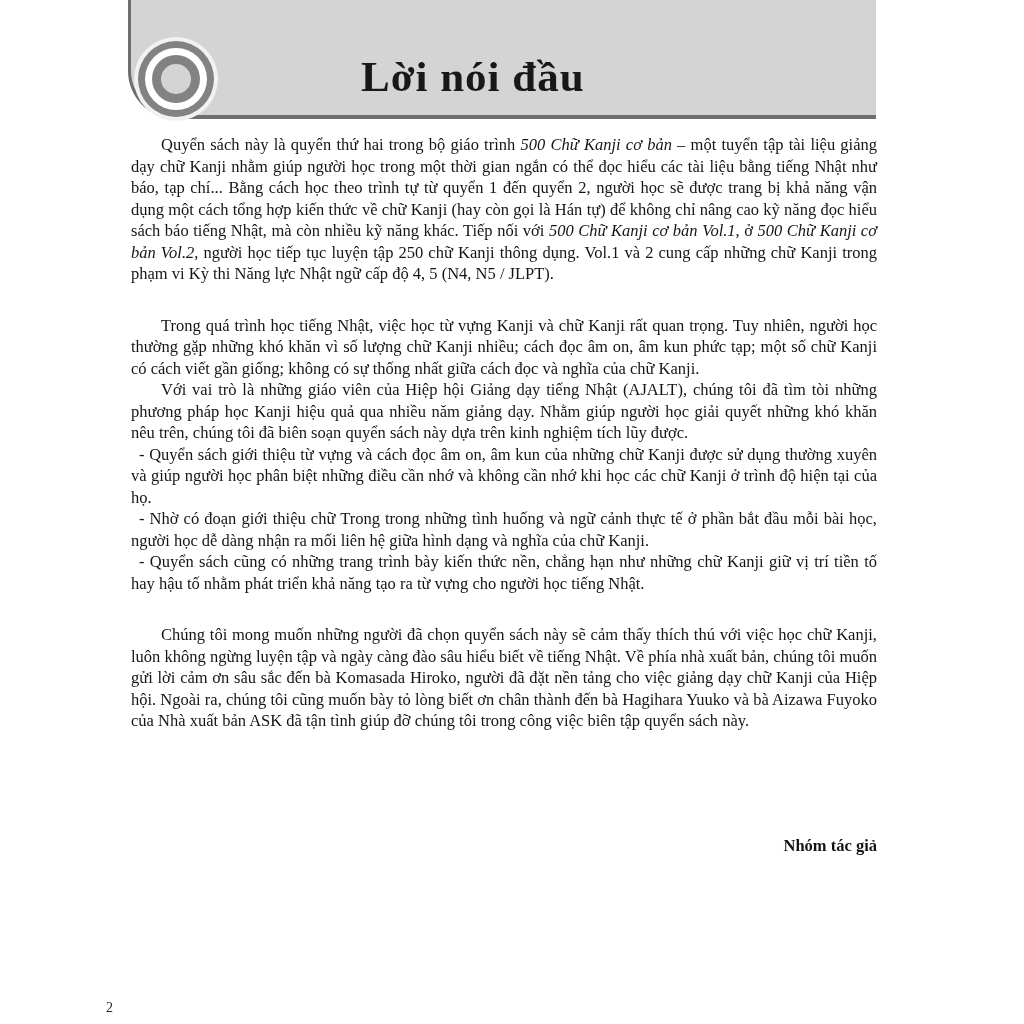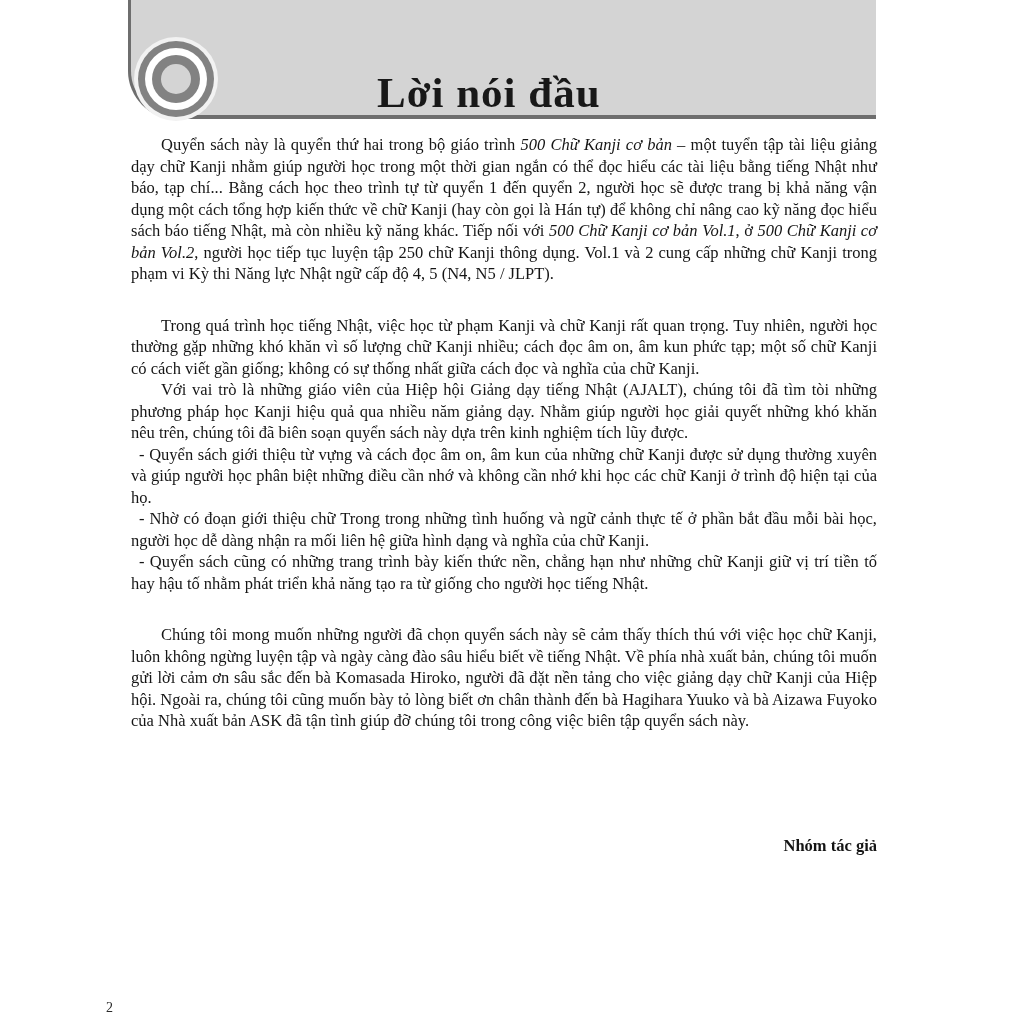--- a/index.html
+++ b/index.html
@@ -52,21 +52,21 @@
     display: grid; place-items: center;
   }
   .logo .ring-center {
     width: 30px; height: 30px; border-radius: 50%;
     background: #d4d4d4;
   }
   .title {
     position: absolute;
     left: 230px;
     top: 52px;
-    margin: 16px;
+    margin: 0;
     font-size: 43px;
     font-weight: bold;
     color: #181818;
     letter-spacing: 1px;
     white-space: nowrap;
   }
 
   
   .body-text {
     position: absolute;
@@ -112,25 +112,25 @@
   <div class="logo">
     <div class="ring-white">
       <div class="ring-gray">
         <div class="ring-center"></div>
       </div>
     </div>
   </div>
 
   <div class="body-text">
       <p class="para"><span>Quyển sách này là quyển thứ hai trong bộ giáo trình </span><span class="it">500 Chữ Kanji cơ bản</span><span> – một tuyển tập tài liệu giảng dạy chữ Kanji nhằm giúp người học trong một thời gian ngắn có thể đọc hiểu các tài liệu bằng tiếng Nhật như báo, tạp chí... Bằng cách học theo trình tự từ quyển 1 đến quyển 2, người học sẽ được trang bị khả năng vận dụng một cách tổng hợp kiến thức về chữ Kanji (hay còn gọi là Hán tự) để không chỉ nâng cao kỹ năng đọc hiểu sách báo tiếng Nhật, mà còn nhiều kỹ năng khác. Tiếp nối với </span><span class="it">500 Chữ Kanji cơ bản Vol.1</span><span>, ở </span><span class="it">500 Chữ Kanji cơ bản Vol.2</span><span>, người học tiếp tục luyện tập 250 chữ Kanji thông dụng. Vol.1 và 2 cung cấp những chữ Kanji trong phạm vi Kỳ thi Năng lực Nhật ngữ cấp độ 4, 5 (N4, N5 / JLPT).</span></p>
-      <p class="para gap"><span>Trong quá trình học tiếng Nhật, việc học từ phạm Kanji và chữ Kanji rất quan trọng. Tuy nhiên, người học thường gặp những khó khăn vì số lượng chữ Kanji nhiều; cách đọc âm on, âm kun phức tạp; một số chữ Kanji có cách viết gần giống; không có sự thống nhất giữa cách đọc và nghĩa của chữ Kanji.</span></p>
+      <p class="para gap"><span>Trong quá trình học tiếng Nhật, việc học từ vựng Kanji và chữ Kanji rất quan trọng. Tuy nhiên, người học thường gặp những khó khăn vì số lượng chữ Kanji nhiều; cách đọc âm on, âm kun phức tạp; một số chữ Kanji có cách viết gần giống; không có sự thống nhất giữa cách đọc và nghĩa của chữ Kanji.</span></p>
       <p class="para"><span>Với vai trò là những giáo viên của Hiệp hội Giảng dạy tiếng Nhật (AJALT), chúng tôi đã tìm tòi những phương pháp học Kanji hiệu quả qua nhiều năm giảng dạy. Nhằm giúp người học giải quyết những khó khăn nêu trên, chúng tôi đã biên soạn quyển sách này dựa trên kinh nghiệm tích lũy được.</span></p>
       <p class="bullet"><span>- Quyển sách giới thiệu từ vựng và cách đọc âm on, âm kun của những chữ Kanji được sử dụng thường xuyên và giúp người học phân biệt những điều cần nhớ và không cần nhớ khi học các chữ Kanji ở trình độ hiện tại của họ.</span></p>
       <p class="bullet"><span>- Nhờ có đoạn giới thiệu chữ Trong trong những tình huống và ngữ cảnh thực tế ở phần bắt đầu mỗi bài học, người học dễ dàng nhận ra mối liên hệ giữa hình dạng và nghĩa của chữ Kanji.</span></p>
-      <p class="bullet"><span>- Quyển sách cũng có những trang trình bày kiến thức nền, chẳng hạn như những chữ Kanji giữ vị trí tiền tố hay hậu tố nhằm phát triển khả năng tạo ra từ giống cho người học tiếng Nhật.</span></p>
+      <p class="bullet"><span>- Quyển sách cũng có những trang trình bày kiến thức nền, chẳng hạn như những chữ Kanji giữ vị trí tiền tố hay hậu tố nhằm phát triển khả năng tạo ra từ vựng cho người học tiếng Nhật.</span></p>
       <p class="para gap"><span>Chúng tôi mong muốn những người đã chọn quyển sách này sẽ cảm thấy thích thú với việc học chữ Kanji, luôn không ngừng luyện tập và ngày càng đào sâu hiểu biết về tiếng Nhật. Về phía nhà xuất bản, chúng tôi muốn gửi lời cảm ơn sâu sắc đến bà Komasada Hiroko, người đã đặt nền tảng cho việc giảng dạy chữ Kanji của Hiệp hội. Ngoài ra, chúng tôi cũng muốn bày tỏ lòng biết ơn chân thành đến bà Hagihara Yuuko và bà Aizawa Fuyoko của Nhà xuất bản ASK đã tận tình giúp đỡ chúng tôi trong công việc biên tập quyển sách này.</span></p>
     </div>
 
   <div class="signature">Nhóm tác giả</div>
 
   <div class="page-number">2</div>
 
 </div>
 
 </body></html>

